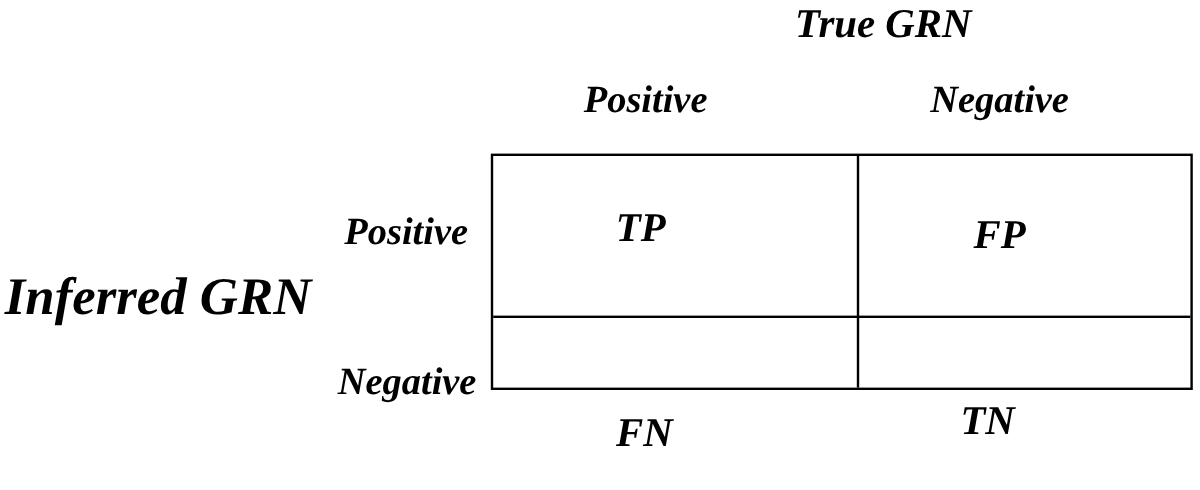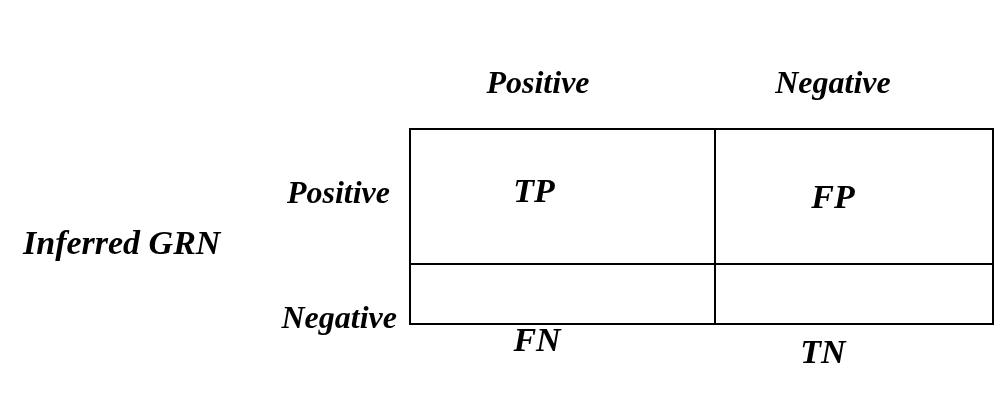--- a/index.html
+++ b/index.html
@@ -10,21 +10,21 @@
     width:1000px; height:408px;
     background:var(--bg);
     color:var(--ink);
     font-family:"Liberation Serif","DejaVu Serif",serif;
     font-weight:bold; font-style:italic;
     overflow:hidden;
   }
   .abs { position:absolute; white-space:nowrap; line-height:1; }
   .centerx { transform:translateX(-50%); }
   .col-axis-title { left:736px; top:4px;  font-size:34px; }
-  .row-axis-title { left:4px;   top:226px; font-size:34px;margin-left:19px; }
+  .row-axis-title { left:4px;   top:226px; font-size:44px; }
   .col-header        { top:66px; font-size:32px; }
   .col-header-pos    { left:538px; }
   .col-header-neg    { left:833px; }
   .row-header        { font-size:32px; text-align:right; }
   .row-header-pos    { right:610px; top:176px; }
   .row-header-neg    { right:603px; top:301px; }
   .grid {
     position:absolute; left:409px; top:128px;
     width:585px; height:197px;
     border:2px solid var(--ink);
@@ -39,28 +39,29 @@
     position:absolute; left:0; top:133px;
     width:100%; height:2px;
     background:var(--ink);
   }
   .cell {
     position:absolute; font-size:34px; line-height:1;
     transform:translate(-50%,-50%); white-space:nowrap;
   }
   .cell-tp { left:123px; top:61px;  }
   .cell-fp { left:422px; top:67px;  }
-  .cell-fn { left:126px; top:210px;text-align:right; }
+  .cell-fn { left:126px; top:232px;text-align:right; }
   .cell-tn { left:412px; top:222px; }
 </style>
 </head>
 <body>
 
 <div class="figure">
 
+  <div class="abs centerx col-axis-title">True GRN</div>
 
   <div class="abs centerx col-header col-header-pos">Positive</div>
 
   <div class="abs centerx col-header col-header-neg">Negative</div>
 
   <div class="abs row-axis-title">Inferred GRN</div>
 
   <div class="abs row-header row-header-pos">Positive</div>
 
   <div class="abs row-header row-header-neg">Negative</div>

